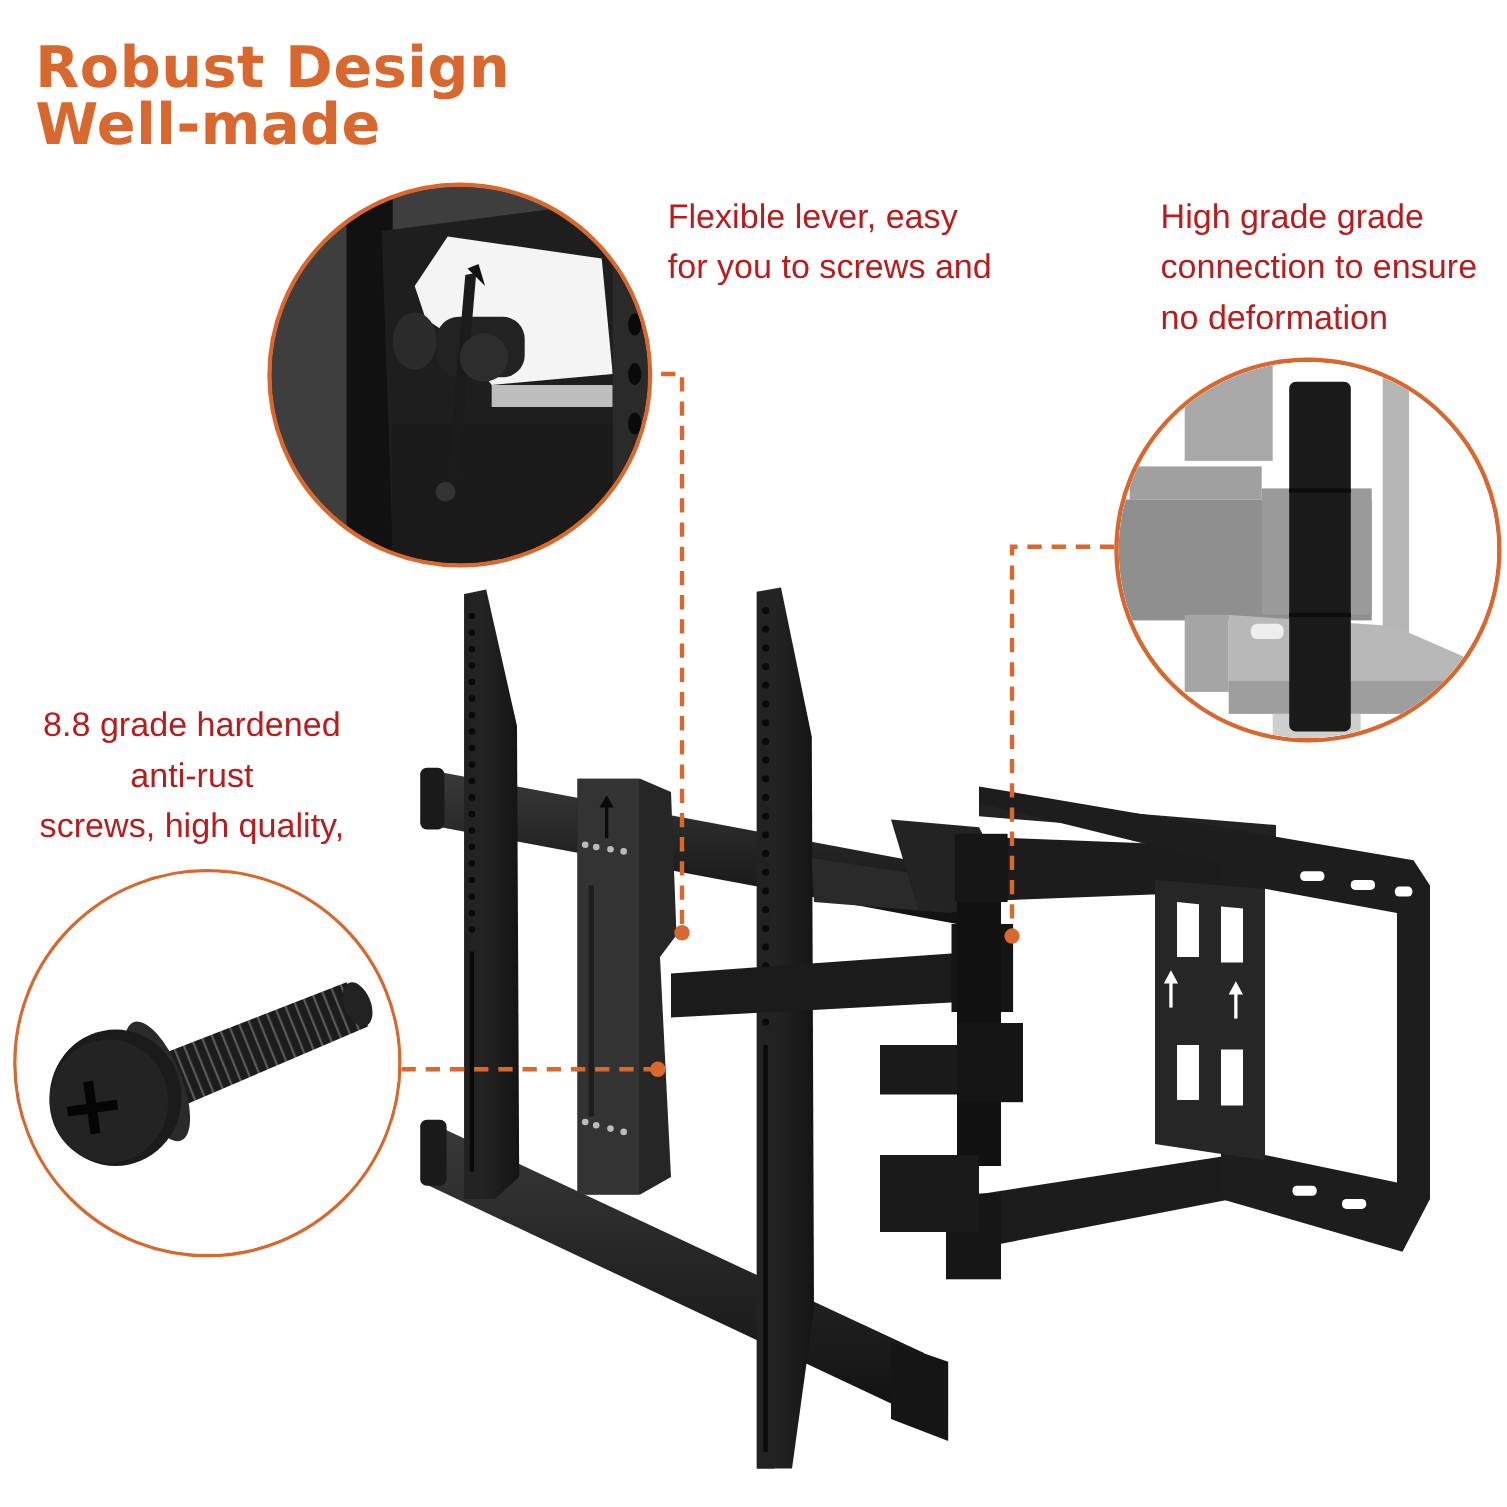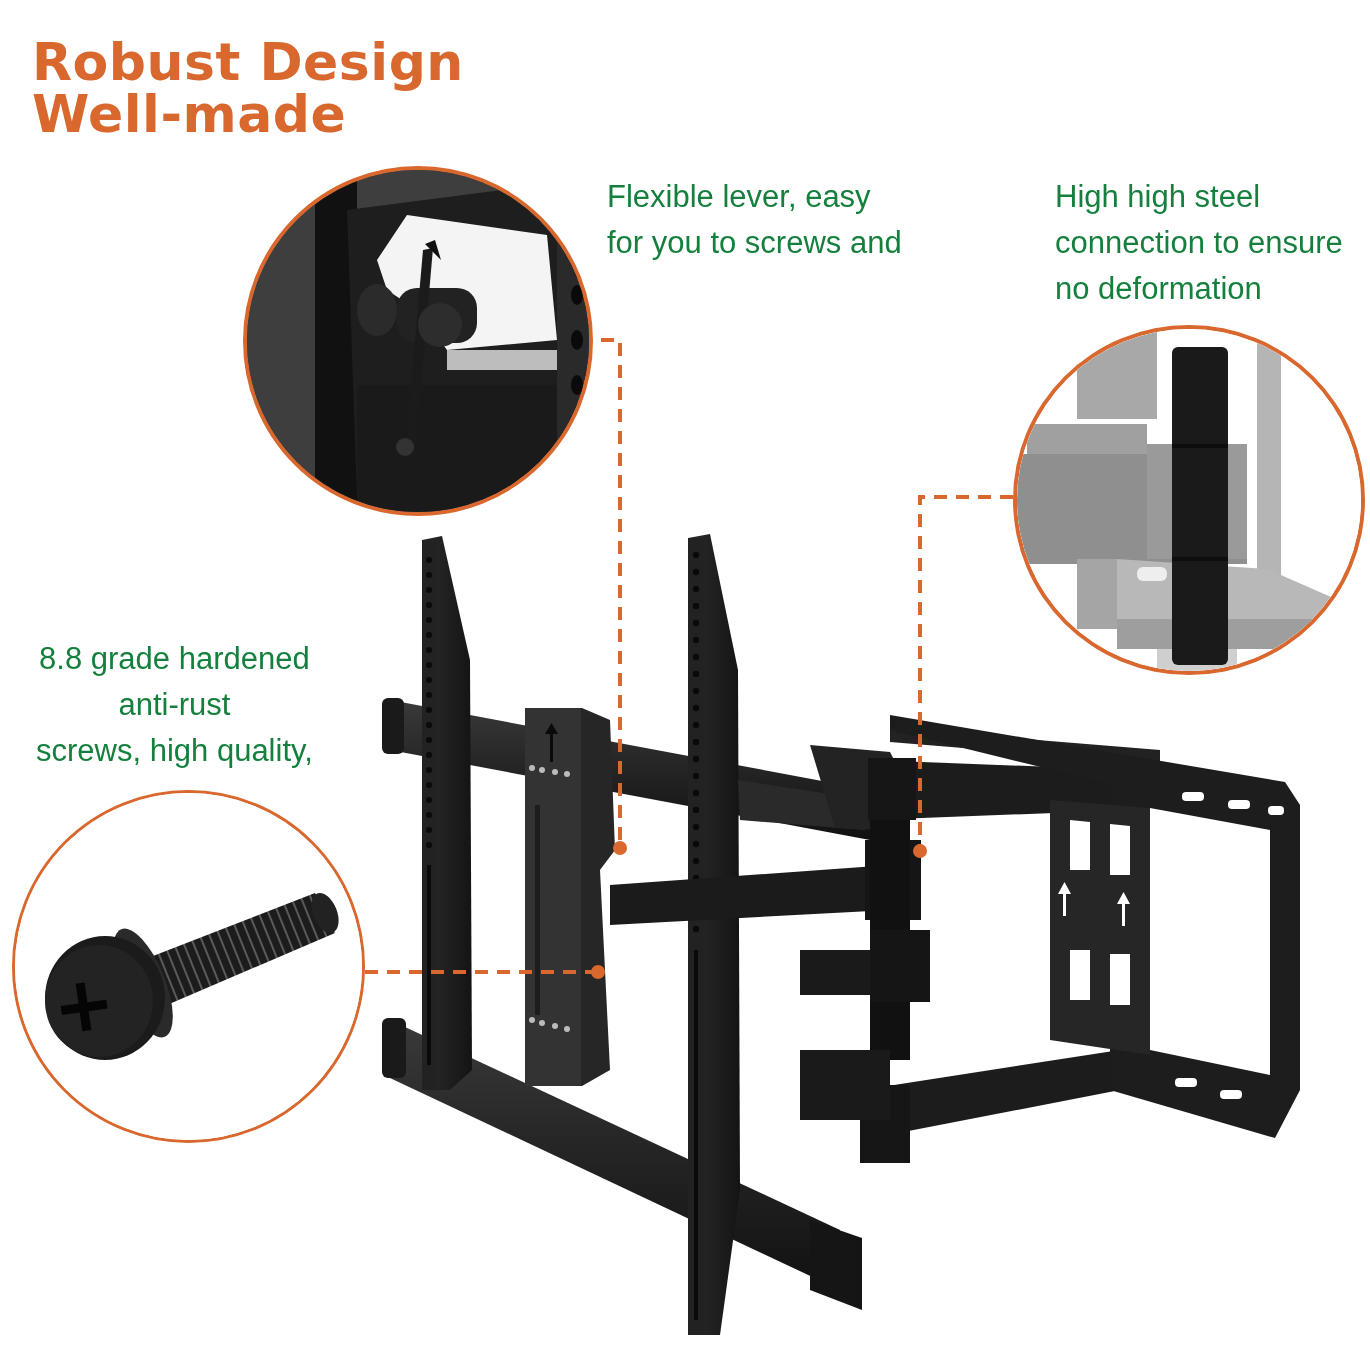--- a/index.html
+++ b/index.html
@@ -1,20 +1,20 @@
 <!DOCTYPE html>
 <html><head>
   <meta charset="utf-8">
   <style>
     html, body { margin: 0; padding: 0; background: #ffffff; }
     body { width: 1370px; height: 1370px; position: relative; overflow: hidden; font-family: "Liberation Sans", sans-serif; }
     .title { position: absolute; left: 32px; font-family: "DejaVu Sans", sans-serif; font-weight: bold; font-size: 52px; letter-spacing: 0.5px; color: #D9682E; line-height: 1; }
     .title.l1 { top: 16px; margin-top: 20px; }
     .title.l2 { top: 88px; }
-    .caption { position: absolute; font-size: 31px; line-height: 46px; color: #15803d; white-space: nowrap; }
+    .caption { position: absolute; font-size: 31px; line-height: 46px; color: #b91c1c; white-space: nowrap; }
     .caption div { height: 46px; }
     .cap-lever { left: 607px; top: 174px; }
     .cap-steel { left: 1055px; top: 174px; }
     .cap-screw { left: 36px; top: 636px; text-align: center; }
     .callout { position: absolute; border: 4px solid #D9682E; border-radius: 50%; overflow: hidden; box-sizing: border-box; }
     .c-lever { left: 243px; top: 166px; width: 350px; height: 350px; background: #3a3a3a; }
     .c-steel { left: 1013px; top: 325px; width: 352px; height: 350px; background: #ffffff; }
     .c-screw { left: 12px; top: 790px; width: 353px; height: 353px; background: #ffffff; border-width: 3px; }
     svg { display: block; }
     .dash { position: absolute; }
@@ -24,21 +24,21 @@
 <body>
 
 <div class="title l1">Robust Design</div>
 <div class="title l2">Well-made</div>
 
 <div class="caption cap-lever">
   <div>Flexible lever, easy</div>
   <div>for you to screws and</div>
 </div>
 <div class="caption cap-steel">
-  <div>High high steel</div>
+  <div>High grade grade</div>
   <div>connection to ensure</div>
   <div>no deformation</div>
 </div>
 <div class="caption cap-screw">
   <div>8.8 grade hardened</div>
   <div>anti-rust</div>
   <div>screws, high quality,</div>
 </div>
 
 <svg class="scene" width="930" height="820" viewBox="0 0 930 820" style="left:370px;top:530px;position:absolute;">

